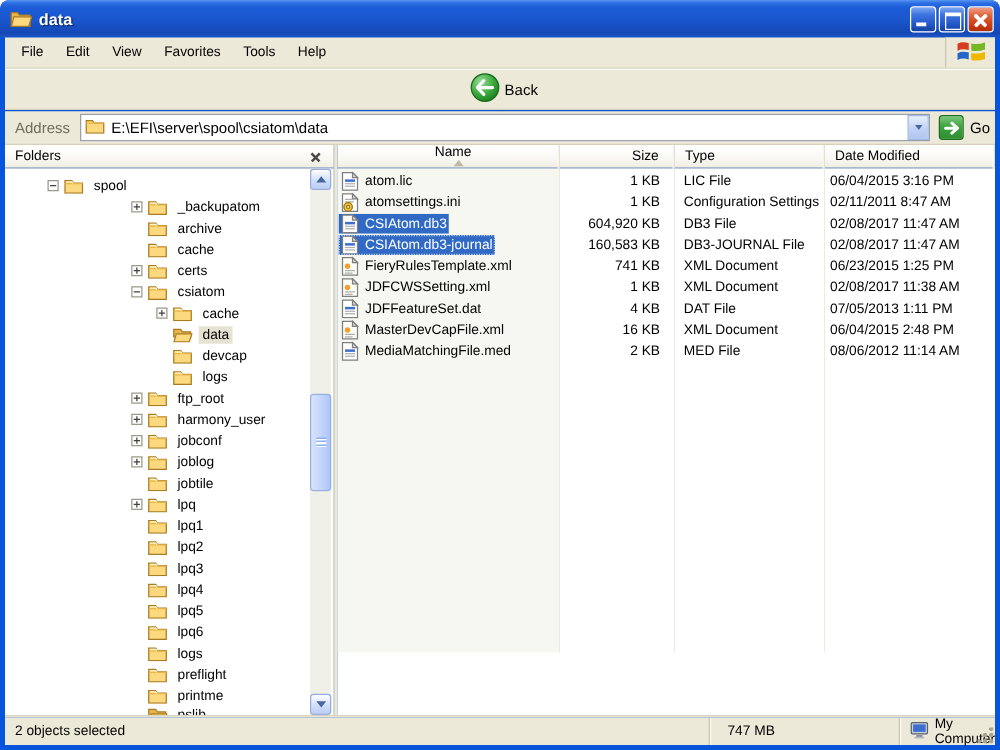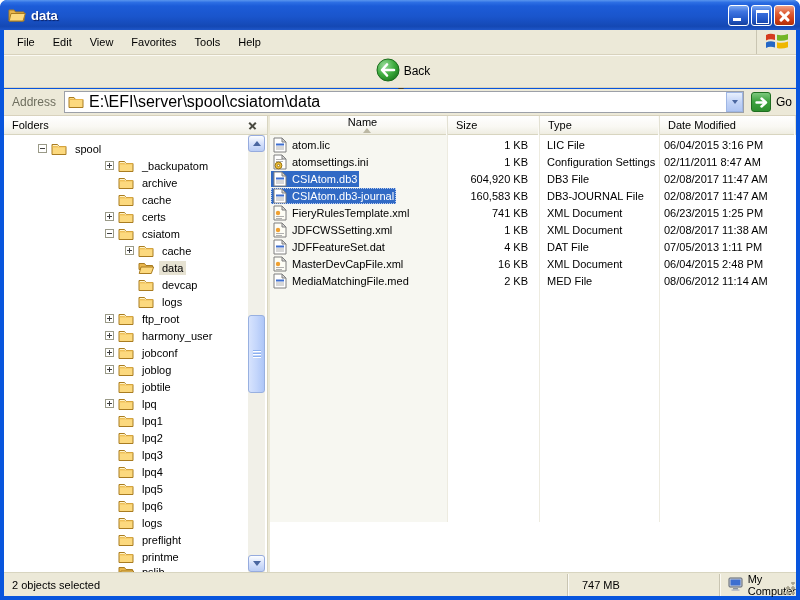--- a/index.html
+++ b/index.html
@@ -42,21 +42,21 @@
   .chev.dis { border-top-color:#A9A590; }
   .tsep { width:1px; height:26px; background:#C9C5B2; border-right:1px solid #FBFAF4; margin:0 5px; }
   .tbtn.toggled { background:#FDFDFB; border:1px solid #9FB6D9; box-shadow:inset 0 0 0 1px #E7EEF8; }
 
   
   .addressbar { position:absolute; left:4px; top:89px; width:792px; height:27px; background:#ECE9D8;
     border-bottom:1px solid #D8D2BD; display:flex; align-items:center; }
   .addr-label { color:#6E6E5E; margin:0 8px; font-size:12px; }
   .addr-combo { position:relative; flex:0 0 680px; height:22px; background:#fff; border:1px solid #9CA0A8;
     display:flex; align-items:center; padding-left:3px; }
-  .addr-text { font-size:16px; margin-left:5px; }
+  .addr-text { font-size:12px; margin-left:5px; }
   .combo-btn { position:absolute; right:0; top:0; width:17px; height:20px;
     background:linear-gradient(180deg,#E8F0FD 0%,#C3D4F7 50%,#AFC5F2 100%); border:1px solid #9EB6E4;
     display:flex; align-items:center; justify-content:center; }
   .combo-btn::after { content:""; width:0; height:0; border-left:3px solid transparent; border-right:3px solid transparent; border-top:4px solid #4A66A0; }
   .go-wrap { display:flex; align-items:center; gap:5px; margin-left:7px; }
   .go-btn { width:20px; height:20px; border-radius:3px; border:1px solid #1F6E20;
     background:linear-gradient(180deg,#7CC87D 0%,#3FA341 45%,#2E8F2F 100%); display:flex; align-items:center; justify-content:center; }
   .go-lbl { font-size:12px; }
 
   
@@ -77,21 +77,21 @@
   .exp-spacer { width:13px; flex:none; }
   .tree-icon { width:16px; height:13px; margin-right:5px; flex:none; display:inline-flex; }
   .tree-label { padding:1px 3px; }
   .tree-label.sel { background:#E6E2D2; }
 
   .splitter { position:absolute; left:267px; top:116px; width:3px; height:456px; background:#ECE9D8; border-left:1px solid #D8D5C0; }
 
   .list-pane { position:absolute; left:270px; top:135px; width:526px; height:437px; background:#fff; overflow:hidden; }
   .list-header { left:270px; width:526px; padding:0; }
   .hcell { height:19px; display:flex; align-items:center; padding-left:8px; border-right:1px solid #E3E1D3; box-shadow:inset -1px 0 0 #FBFAF6; }
-  .hcell.size { justify-content:flex-start; padding-right:12px; }
+  .hcell.size { justify-content:flex-end; padding-right:12px; }
   .sort-arrow { width:0; height:0; border-left:4px solid transparent; border-right:4px solid transparent; border-bottom:5px solid #BCB8A4; margin-left:8px; }
   .rows { position:absolute; left:0; top:0; width:526px; height:387px; padding-top:1px;
     background-image:
       linear-gradient(90deg, transparent 177px, #EDEBE0 177px, #EDEBE0 178px, transparent 178px),
       linear-gradient(90deg, transparent 269px, #EDEBE0 269px, #EDEBE0 270px, transparent 270px),
       linear-gradient(90deg, transparent 389px, #EDEBE0 389px, #EDEBE0 390px, transparent 390px),
       linear-gradient(90deg, #F7F7F1 0px, #F7F7F1 178px, #FFFFFF 178px); }
   .file-row { display:flex; height:17px; align-items:center; }
   .cell-name { width:178px; display:flex; align-items:center; overflow:hidden; }
   .name-box { display:inline-flex; align-items:center; padding:0 2px 0 1px; margin-left:1px; }

